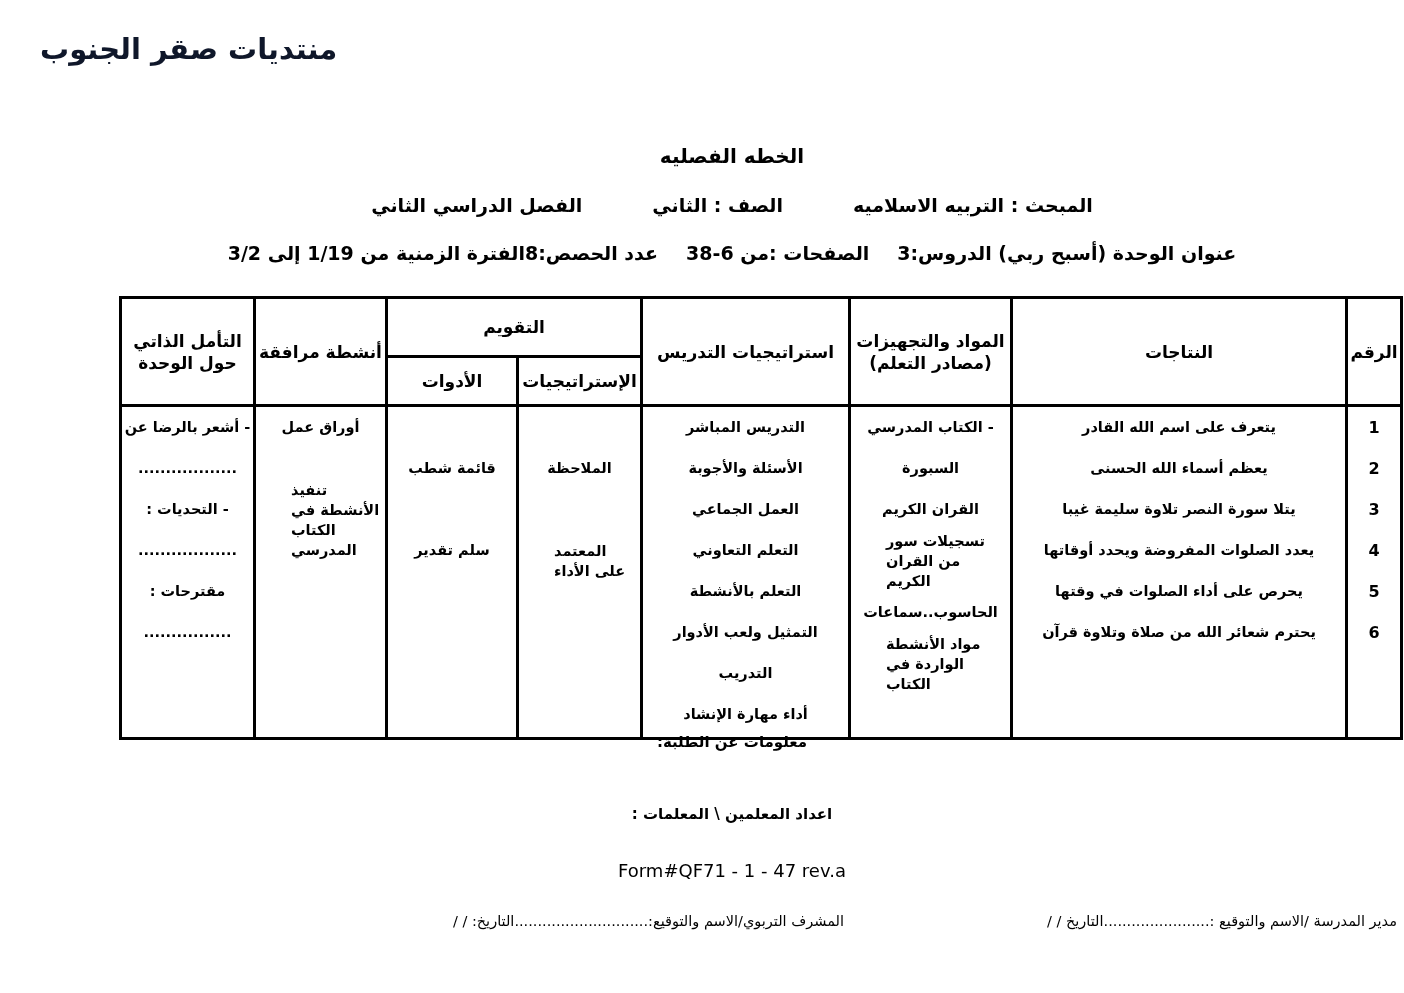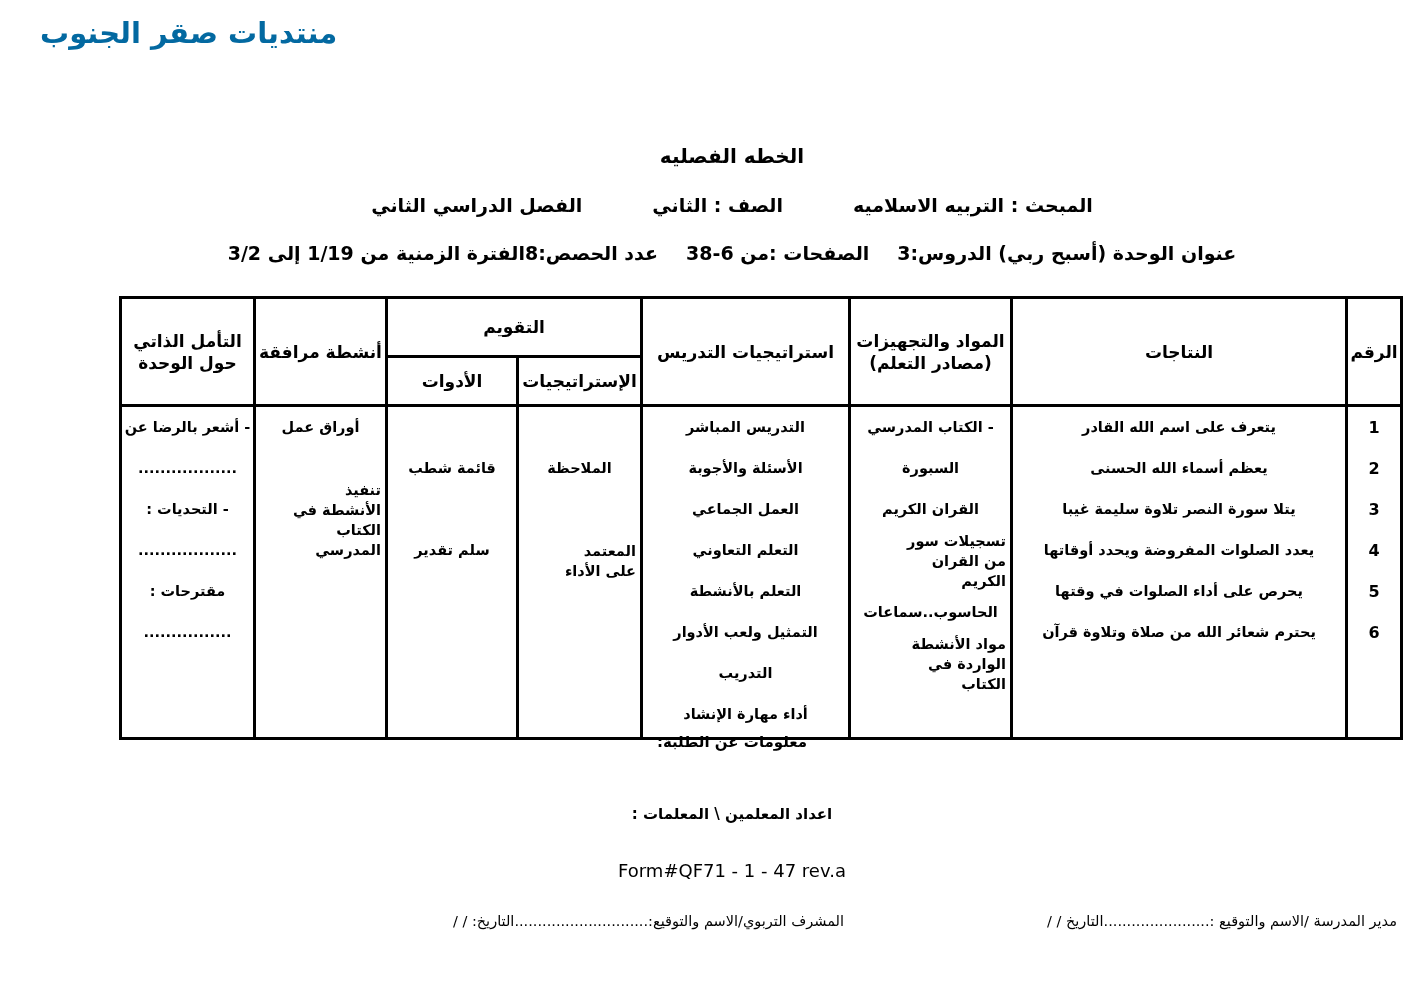--- a/index.html
+++ b/index.html
@@ -1,39 +1,39 @@
 <!DOCTYPE html>
 <html lang="ar"><head>
 <meta charset="utf-8">
 <style>
   html,body{margin:0;padding:0;background:#fff;}
   .page{position:relative;width:1404px;height:993px;background:#ffffff;overflow:hidden;
         font-family:"DejaVu Sans",sans-serif;color:#000;}
 
-  .forum-title{position:absolute;left:40px;top:16px;font-size:29px;font-weight:bold;
-               color:#0369a1;direction:rtl;}
+  .forum-title{position:absolute;left:40px;top:32px;font-size:29px;font-weight:bold;
+               color:#0f172a;direction:rtl;}
 
   .centerband{position:absolute;left:60px;width:1344px;text-align:center;direction:rtl;}
   .doc-title{top:144px;font-size:20px;font-weight:bold;text-align:center;}
   .subject-line{top:194px;display:flex;justify-content:center;column-gap:70px;
                 font-size:19px;font-weight:bold;}
   .unit-line{top:242px;display:flex;justify-content:center;column-gap:28px;
              font-size:19px;font-weight:bold;}
 
   table.plan{position:absolute;left:119px;top:296px;width:1281px;table-layout:fixed;
              border-collapse:collapse;direction:rtl;text-align:center;}
   table.plan th,table.plan td{border:3px solid #000;padding:0;}
   table.plan th{font-size:17px;font-weight:bold;line-height:22px;}
   tr.h1 th{height:56px;}
   tr.h2 th{height:46px;}
   td.bodycell{height:330px;vertical-align:top;font-weight:bold;font-size:14.5px;
               padding-top:4px;}
   .slot{height:41px;line-height:41px;white-space:nowrap;overflow:visible;}
   .slot2{height:62px;display:flex;align-items:center;justify-content:center;
-         line-height:20px;text-align:right;padding:0 4px;margin-left:31px;}
+         line-height:20px;text-align:left;padding:0 4px;margin-left:31px;}
   .gap{height:41px;}
   td.numcol .slot{font-size:16px;}
 
   .students-info{top:733px;font-size:15px;font-weight:bold;}
   .teachers-prep{top:774px;font-size:15px;font-weight:bold;margin-top:31px;}
   .form-code{top:817px;font-size:18px;font-weight:normal;direction:ltr;
              font-family:"DejaVu Sans",sans-serif;margin-top:43px;}
 
   .sig{position:absolute;top:913px;direction:rtl;font-size:14.5px;white-space:nowrap;}
   .sig-left{right:560px;}

